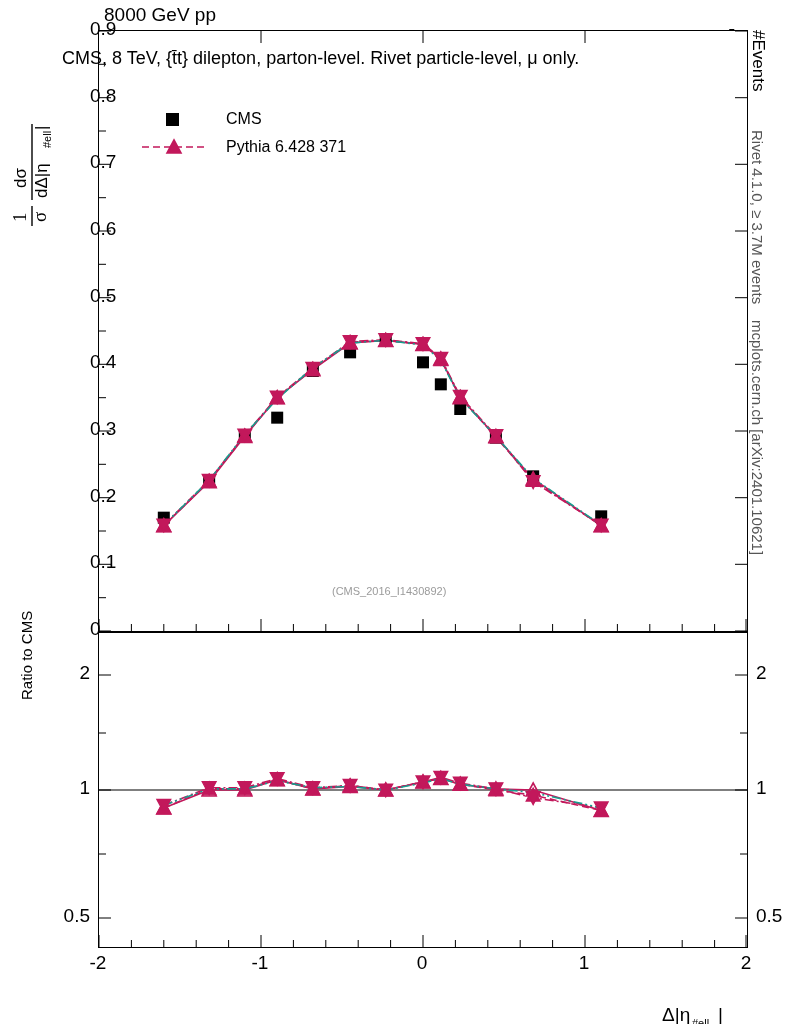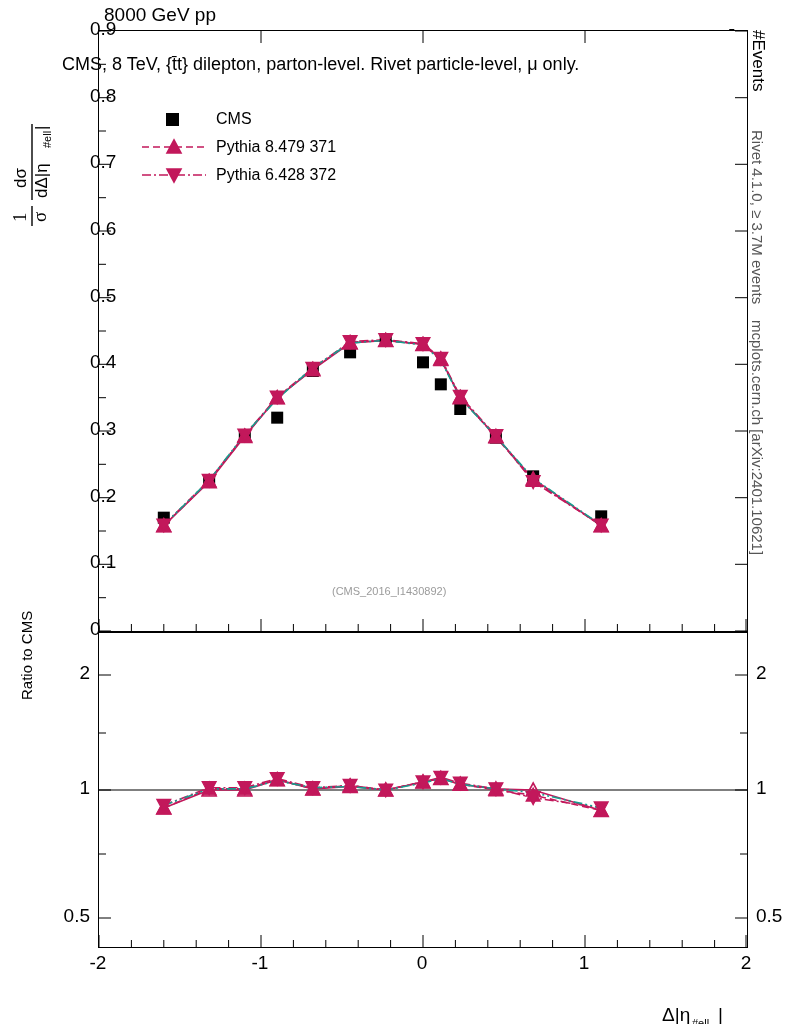--- a/index.html
+++ b/index.html
@@ -57,21 +57,21 @@
   .xtitle{
     position:absolute;right:38px;top:978px;font-size:19px;margin-top:23px;
   }
 
   
   .legend{
     position:absolute;left:140px;top:105px;font-size:16px;
   }
   .legend-row{height:28px;display:flex;align-items:center;}
   .legend-key{width:68px;height:22px;position:relative;}
-  .legend-label{margin-left:8px;}
+  .legend-label{margin-left:18px;}
 
   .watermark{
     position:absolute;left:332px;top:585px;font-size:11px;color:#9b9b9b;
   }
 </style>
 </head>
 <body>
 
 <div class="plot-root">
 
@@ -246,48 +246,39 @@
       <div style="position: absolute; left: 90px; top: 484.667px; width: 0px; white-space: nowrap; text-align: right; font-size: 19px; transform: translateX(-100%);">0.2</div>
       <div style="position: absolute; left: 90px; top: 418px; width: 0px; white-space: nowrap; text-align: right; font-size: 19px; transform: translateX(-100%);">0.3</div>
       <div style="position: absolute; left: 90px; top: 351.333px; width: 0px; white-space: nowrap; text-align: right; font-size: 19px; transform: translateX(-100%);">0.4</div>
       <div style="position: absolute; left: 90px; top: 284.667px; width: 0px; white-space: nowrap; text-align: right; font-size: 19px; transform: translateX(-100%);">0.5</div>
       <div style="position: absolute; left: 90px; top: 218px; width: 0px; white-space: nowrap; text-align: right; font-size: 19px; transform: translateX(-100%);">0.6</div>
       <div style="position: absolute; left: 90px; top: 151.333px; width: 0px; white-space: nowrap; text-align: right; font-size: 19px; transform: translateX(-100%);">0.7</div>
       <div style="position: absolute; left: 90px; top: 84.6667px; width: 0px; white-space: nowrap; text-align: right; font-size: 19px; transform: translateX(-100%);">0.8</div>
       <div style="position: absolute; left: 90px; top: 18px; width: 0px; white-space: nowrap; text-align: right; font-size: 19px; transform: translateX(-100%);">0.9</div>
     </div>
 
-  <div style="position:absolute;left:62px;top:54px;font-size:18px;">CMS, 8 TeV, {t̄t} dilepton, parton-level. Rivet particle-level, μ only.</div>
+  <div style="position:absolute;left:62px;top:48px;font-size:18px;">CMS, 8 TeV, {t̄t} dilepton, parton-level. Rivet particle-level, μ only.</div>
 
   <div class="legend">
     <div class="legend-row">
       <span class="legend-key">
         <svg width="68" height="22">
             <rect x="26" y="5" width="13" height="13" fill="#000"></rect>
           </svg>
       </span>
       <span class="legend-label">CMS</span>
     </div>
     <div class="legend-row">
       <span class="legend-key">
         <svg width="68" height="22">
           <line x1="2" y1="11" x2="66" y2="11" stroke="#c2185b" stroke-width="1.6" stroke-dasharray="7,4"></line>
           <polygon points="34,4 41,17 27,17" fill="#c2185b" stroke="#c2185b" stroke-width="1.6"></polygon>
         </svg>
       </span>
-      <span class="legend-label">Pythia 8.479 371</span>
-    </div>
-    <div class="legend-row">
-      <span class="legend-key">
-        <svg width="68" height="22">
-          <line x1="2" y1="11" x2="66" y2="11" stroke="#c2185b" stroke-width="1.6" stroke-dasharray="9,3,2,3"></line>
-          <polygon points="27,5 41,5 34,18" fill="#c2185b" stroke="#c2185b" stroke-width="1.6"></polygon>
-        </svg>
-      </span>
-      <span class="legend-label">Pythia 6.428 372</span>
+      <span class="legend-label">Pythia 6.428 371</span>
     </div>
   </div>
 
   <div class="watermark">(CMS_2016_I1430892)</div>
 
   <div class="panel" id="ratiopanel">
     <svg width="648" height="314" viewBox="0 0 648 314">
       <g stroke="#000" stroke-width="1">
         <line x1="0" y1="314" x2="0" y2="302"></line>
         <line x1="162" y1="314" x2="162" y2="302"></line>

